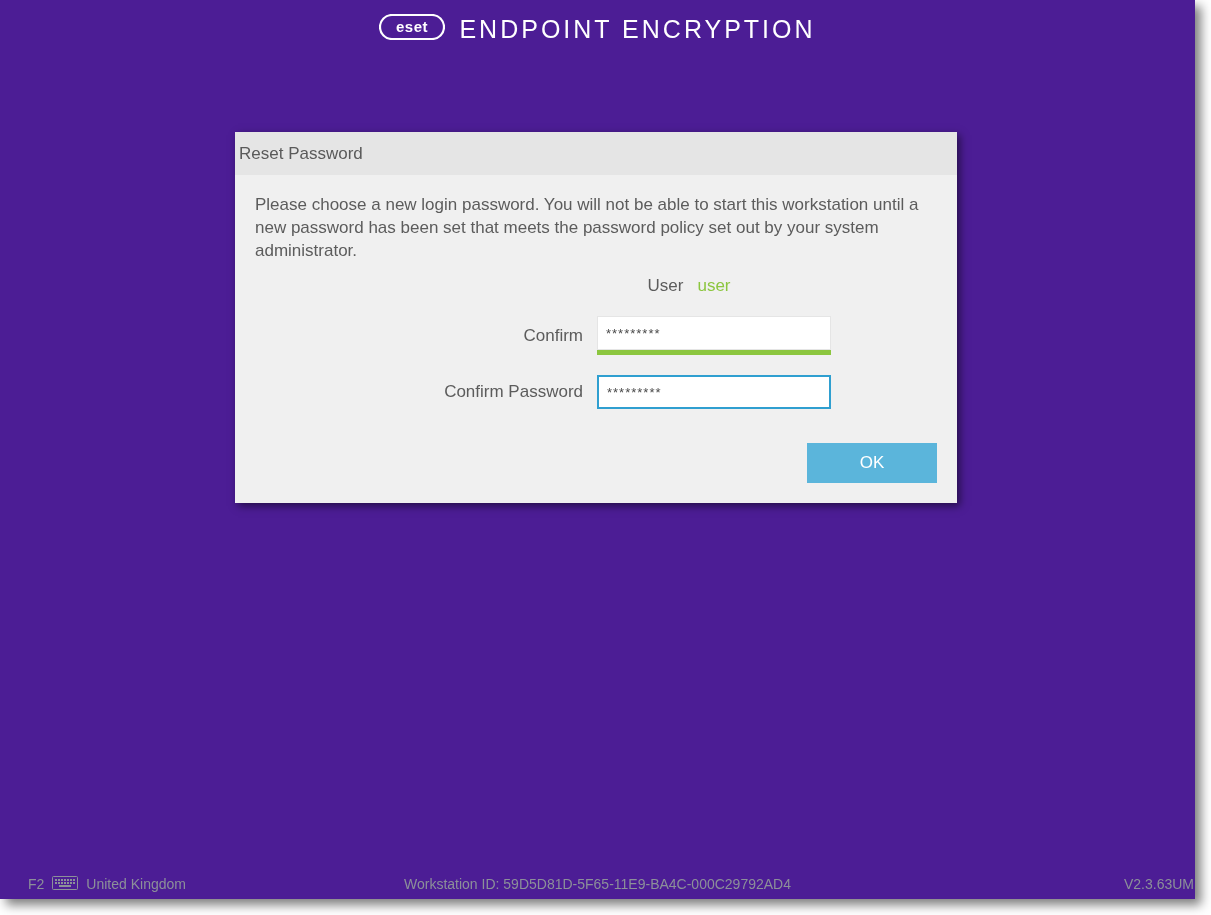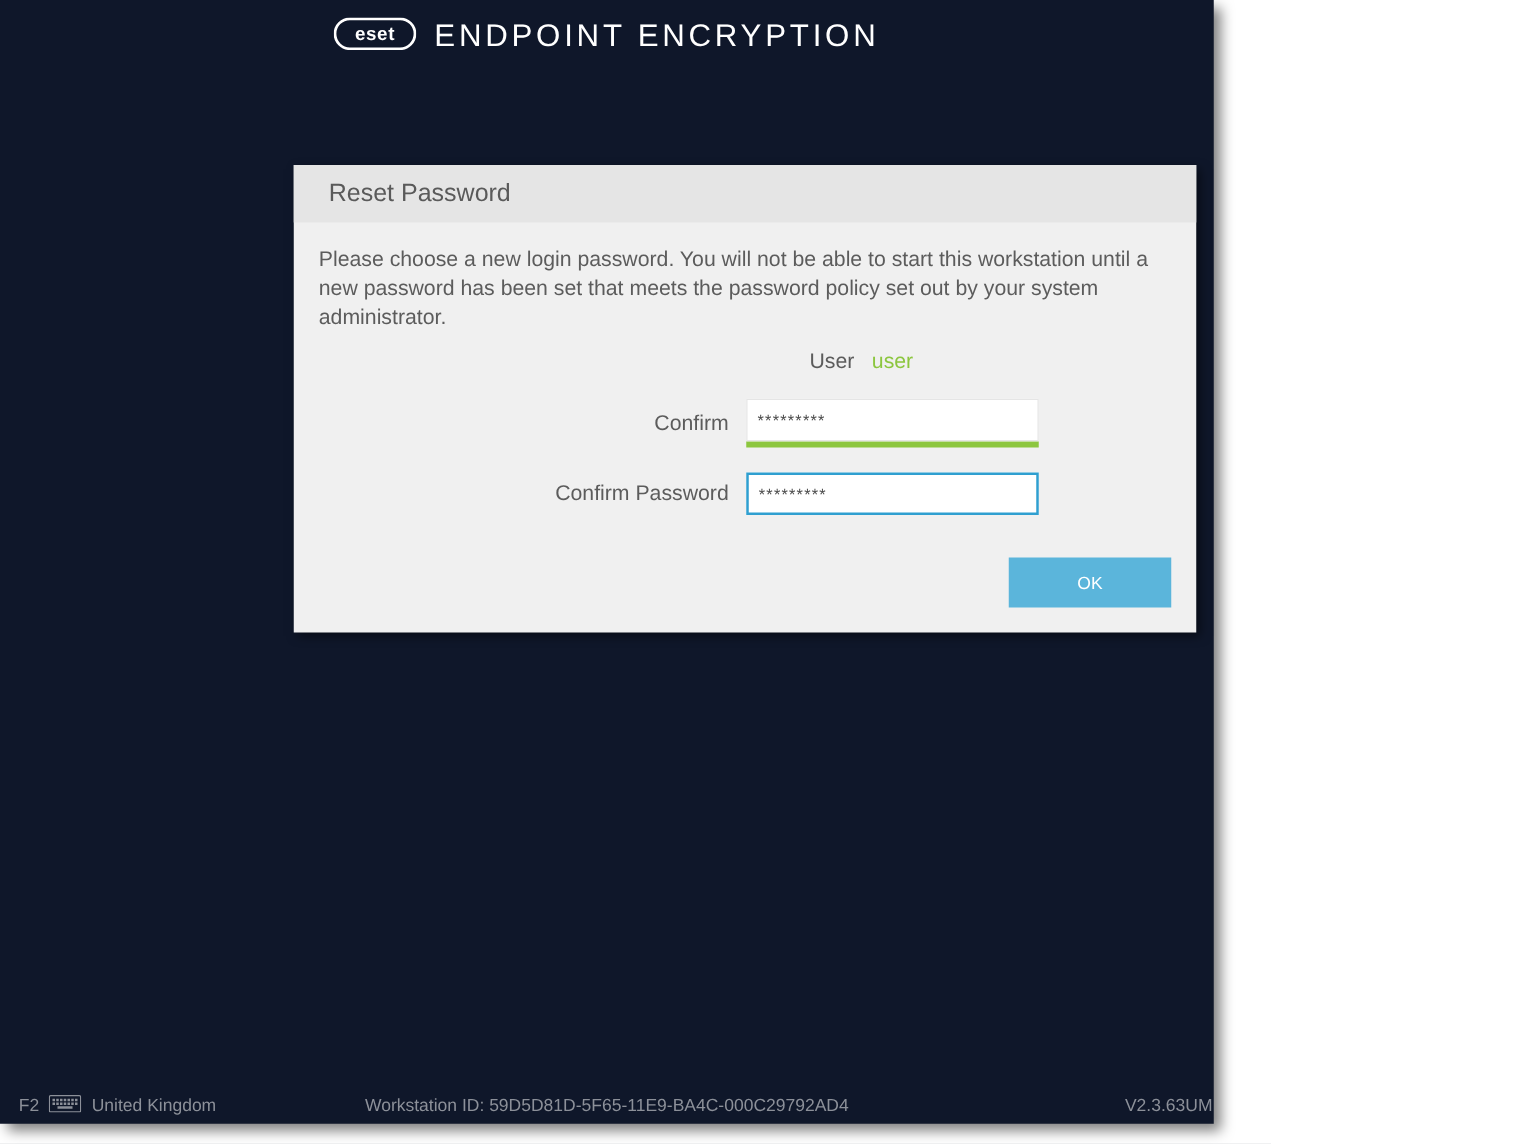--- a/index.html
+++ b/index.html
@@ -6,23 +6,23 @@
     margin: 0;
     padding: 0;
     width: 1211px;
     height: 915px;
     font-family: "Segoe UI", Arial, sans-serif;
     background: #ffffff;
     overflow: hidden;
   }
   .screen {
     position: relative;
-    width: 971px;
+    width: 1195px;
     height: 899px;
-    background: #0f172a;
+    background: #4c1d95;
     box-shadow: 6px 6px 10px rgba(0,0,0,0.5);
   }
   
   .brand {
     position: absolute;
     top: 14px;
     left: 0;
     width: 100%;
     text-align: center;
     color: #ffffff;
@@ -46,22 +46,22 @@
     position: absolute;
     left: 235px;
     top: 132px;
     width: 722px;
     background: #f0f0f0;
     box-shadow: 3px 3px 8px rgba(0,0,0,0.5);
   }
   .panel-header {
     background: #e5e5e5;
     color: #5a5a5a;
-    font-size: 20px;
-    padding: 12px 12px 11px 28px;
+    font-size: 17px;
+    padding: 12px 12px 11px 4px;
   }
   .panel-body {
     padding: 18px 20px 20px 20px;
   }
   .instructions {
     color: #5c5c5c;
     font-size: 17px;
     line-height: 23px;
     margin-bottom: 14px;
   }
@@ -110,42 +110,42 @@
   .btn-row {
     display: flex;
     justify-content: flex-end;
     margin-top: 34px;
   }
   .btn-ok {
     width: 130px;
     height: 40px;
     background: #5bb5db;
     color: #ffffff;
-    font-size: 14px;
+    font-size: 17px;
     border: none;
     cursor: pointer;
     font-family: inherit;
   }
   
   .footer {
     position: absolute;
     left: 0;
     bottom: 0;
     width: 100%;
     height: 30px;
     display: flex;
     align-items: center;
     color: #8c9099;
     font-size: 14px;
   }
   .footer-left {
     display: flex;
     align-items: center;
     gap: 8px;
-    padding-left: 15px;
+    padding-left: 28px;
   }
   .footer-center {
     position: absolute;
     left: 0;
     width: 100%;
     text-align: center;
     pointer-events: none;
   }
   .footer-right {
     margin-left: auto;

